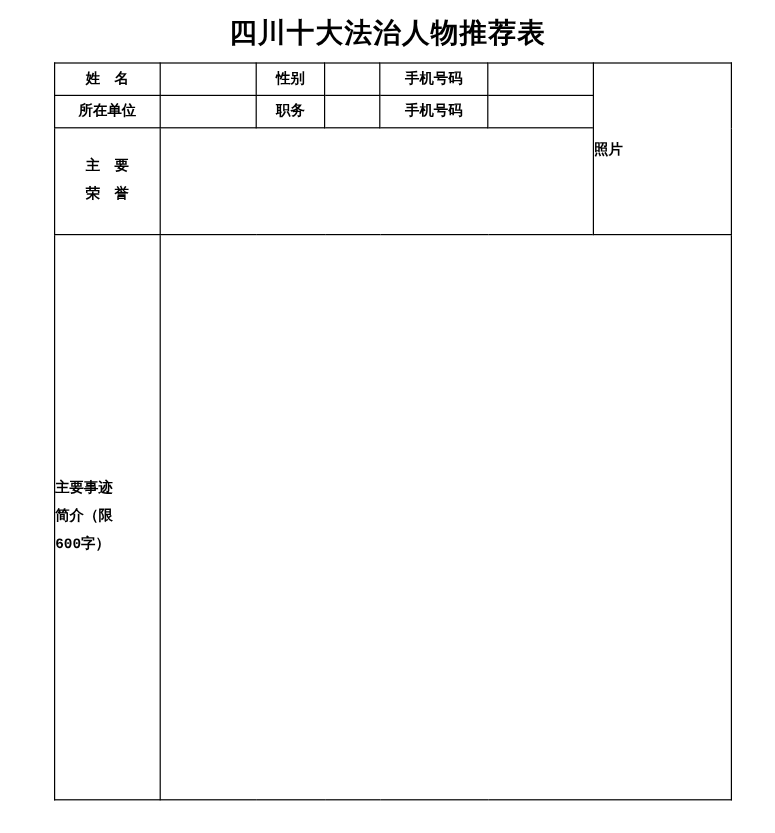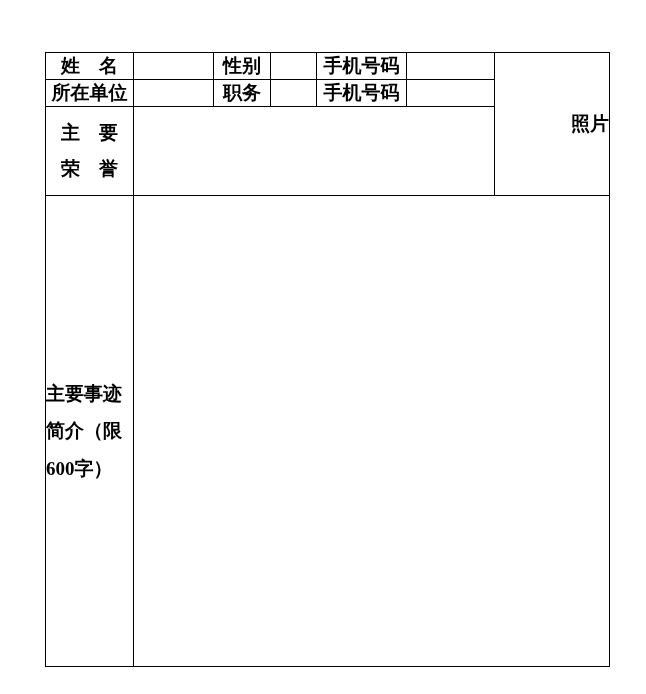--- a/index.html
+++ b/index.html
@@ -40,42 +40,42 @@
   }
   table.form {
     border-collapse: collapse;
     width: 564px;
     table-layout: fixed;
   }
   table.form td {
     border: 1px solid #000000;
     padding: 0;
     vertical-align: middle;
-    font-size: 19px;
-    font-family: Liberation Serif, serif;
+    font-size: 12px;
+    font-family: Liberation Mono, monospace;
   }
   .lbl {
     text-align: center;
     font-weight: bold;
     line-height: 1.25;
     padding: 3px 2px;
   }
   .val {
     background: #ffffff;
   }
   .row-h1 { height: 27px; }
   .row-h2 { height: 27px; margin-top: 40px; }
   .honor-cell {
     height: 88px;
     text-align: center;
     font-weight: bold;
     line-height: 1.9;
   }
   .photo-cell {
-    text-align: right;
+    text-align: left;
     font-weight: bold;
     font-size: 14px;
     vertical-align: middle;
   }
   .deeds-label {
     height: 470px;
     text-align: left;
     font-weight: bold;
     font-size: 13.5px;
     line-height: 1.95;
@@ -85,20 +85,21 @@
   .deeds-body {
     vertical-align: top;
   }
   .nowrap-line { display: block; white-space: nowrap; }
 </style>
 </head>
 <body>
 
 <div class="page">
 
+  <h1 class="doc-title">四川十大法治人物推荐表</h1>
 
   <div class="table-wrap">
     <table class="form">
       <colgroup>
         <col style="width:88px">
         <col style="width:80px">
         <col style="width:57px">
         <col style="width:46px">
         <col style="width:90px">
         <col style="width:88px">

